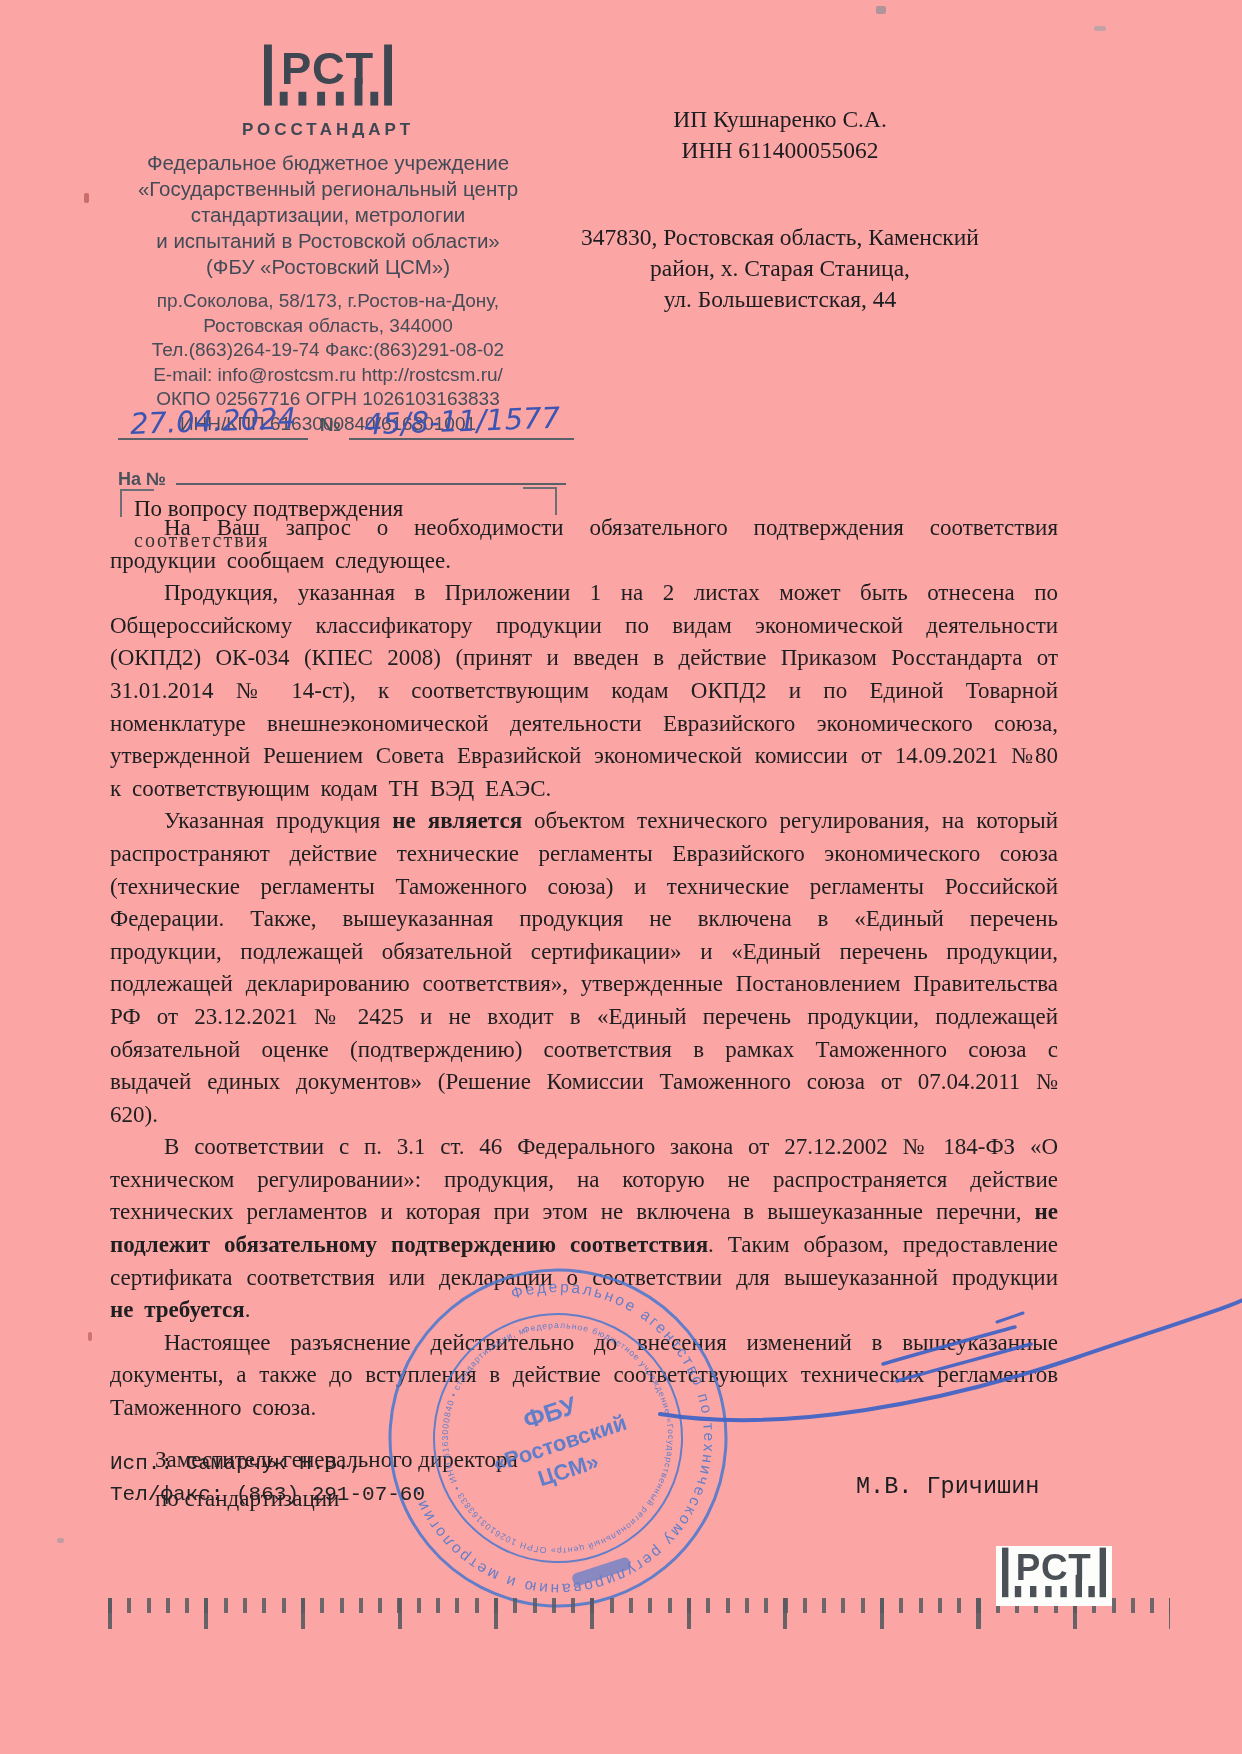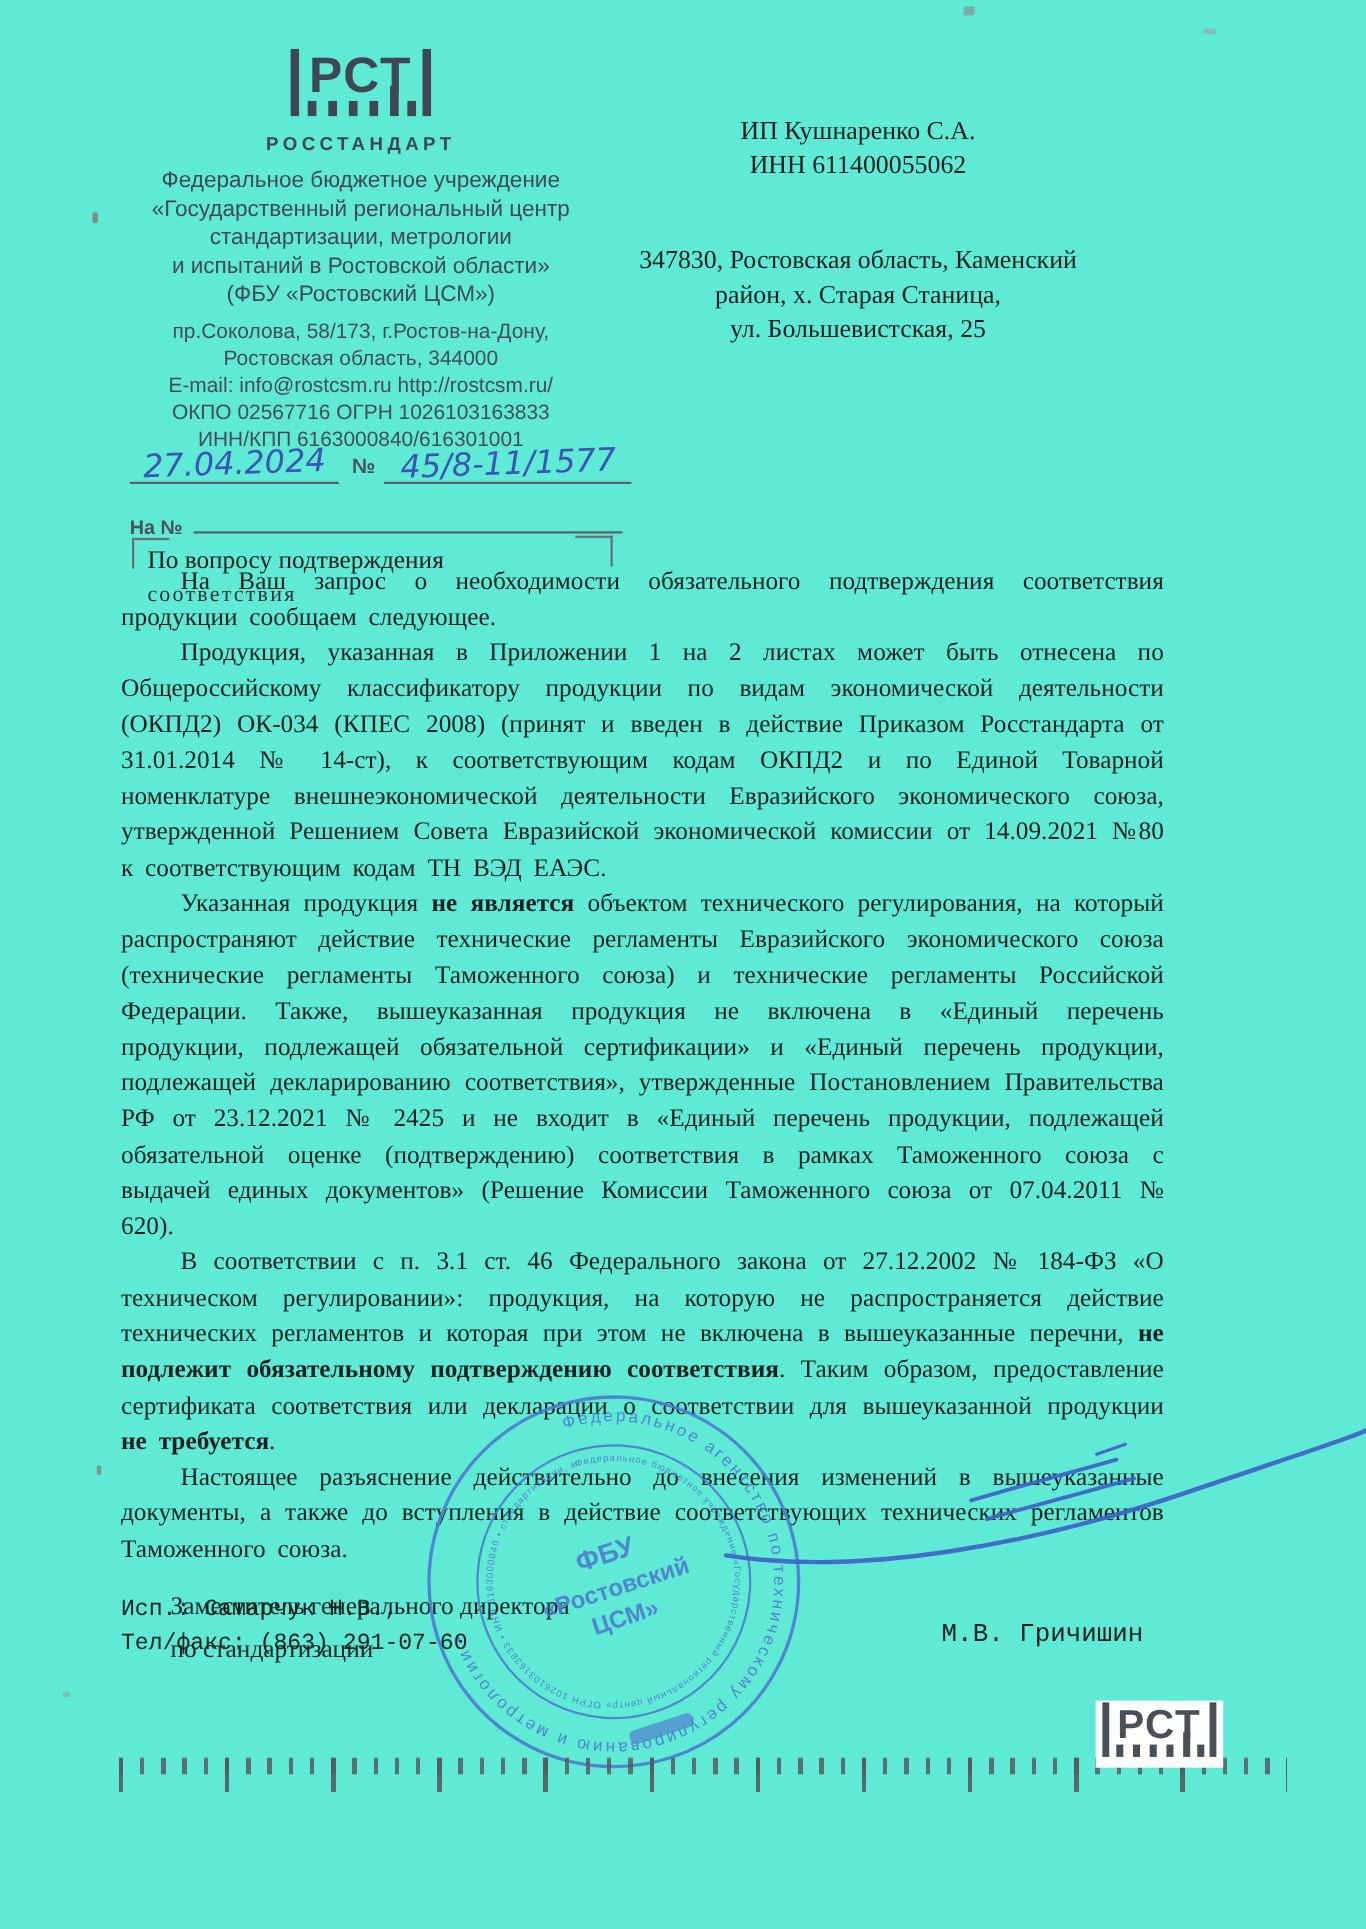--- a/index.html
+++ b/index.html
@@ -1,16 +1,16 @@
 <!DOCTYPE html>
 <html><head>
 <meta charset="utf-8">
 <style>
   html,body{margin:0;padding:0;background:#e9e9e9;}
-  .page{position:relative;width:1242px;height:1754px;margin:0 auto;background:#5eead4;
+  .page{position:relative;width:1242px;height:1754px;margin:0 auto;background:#fca5a5;
         font-family:"Liberation Sans",sans-serif;overflow:hidden;}
 
   
   .letterhead{position:absolute;left:103px;top:42px;width:450px;text-align:center;color:#454d59;}
   .logo-top svg{display:inline-block;}
   .agency{font-weight:bold;font-size:17px;letter-spacing:4px;margin-top:4px;color:#3f4752;}
   .org{margin-top:10px;font-size:20.5px;line-height:26px;color:#414b57;}
   .contact{margin-top:9px;font-size:19px;line-height:24.5px;color:#454d59;}
 
   .ref-row{position:absolute;left:118px;top:404px;width:470px;}
@@ -93,20 +93,21 @@
     <div class="org">
         <div>Федеральное бюджетное учреждение</div>
         <div>«Государственный региональный центр</div>
         <div>стандартизации, метрологии</div>
         <div>и испытаний в Ростовской области»</div>
         <div>(ФБУ «Ростовский ЦСМ»)</div>
       </div>
     <div class="contact">
         <div>пр.Соколова, 58/173, г.Ростов-на-Дону,</div>
         <div>Ростовская область, 344000</div>
+        <div>Тел.(863)264-19-74 Факс:(863)291-08-02</div>
         <div>E-mail: info@rostcsm.ru   http://rostcsm.ru/</div>
         <div>ОКПО 02567716  ОГРН 1026103163833</div>
         <div>ИНН/КПП 6163000840/616301001</div>
       </div>
   </div>
 
   <div class="ref-row">
     <span class="u-date"><span class="hand">27.04.2024</span></span><span class="num-label">№</span><span class="u-num"><span class="hand">45/8-11/1577</span></span>
   </div>
   <div class="na-row">
@@ -120,21 +121,21 @@
     <div class="s1">По вопросу подтверждения</div>
     <div class="s2">соответствия</div>
   </div>
 
   <div class="recipient">
     <div>ИП Кушнаренко С.А.</div>
     <div>ИНН 611400055062</div>
     <div class="addr">
         <div>347830, Ростовская область, Каменский</div>
         <div>район, х. Старая Станица,</div>
-        <div>ул. Большевистская, 25</div>
+        <div>ул. Большевистская, 44</div>
       </div>
   </div>
 
   <div class="letter-body">
       <p><span>На Ваш запрос о необходимости обязательного подтверждения соответствия продукции сообщаем следующее.</span></p>
       <p><span>Продукция, указанная в Приложении 1 на 2 листах может быть отнесена по Общероссийскому классификатору продукции по видам экономической деятельности (ОКПД2) ОК-034 (КПЕС 2008) (принят и введен в действие Приказом Росстандарта от 31.01.2014 № 14-ст), к соответствующим кодам ОКПД2 и по Единой Товарной номенклатуре внешнеэкономической деятельности Евразийского экономического союза, утвержденной Решением Совета Евразийской экономической комиссии от 14.09.2021 №80 к соответствующим кодам ТН ВЭД ЕАЭС.</span></p>
       <p><span>Указанная продукция </span><span class="b">не является</span><span> объектом технического регулирования, на который распространяют действие технические регламенты Евразийского экономического союза (технические регламенты Таможенного союза)  и технические регламенты Российской Федерации. Также, вышеуказанная продукция не включена в «Единый перечень продукции, подлежащей обязательной сертификации» и «Единый перечень продукции, подлежащей декларированию соответствия», утвержденные Постановлением Правительства РФ от 23.12.2021 № 2425 и не входит в «Единый перечень продукции, подлежащей обязательной оценке (подтверждению) соответствия в рамках Таможенного союза с выдачей единых документов» (Решение Комиссии Таможенного союза от 07.04.2011 № 620).</span></p>
       <p><span>В соответствии с п. 3.1 ст. 46 Федерального закона от 27.12.2002 № 184-ФЗ «О техническом регулировании»: продукция, на которую не распространяется действие технических регламентов и которая при этом не включена в вышеуказанные перечни, </span><span class="b">не подлежит обязательному подтверждению соответствия</span><span>. Таким образом, предоставление сертификата соответствия или декларации о соответствии для вышеуказанной продукции </span><span class="b">не требуется</span><span>.</span></p>
       <p><span>Настоящее разъяснение действительно до внесения изменений в вышеуказанные документы, а также до вступления в действие соответствующих технических регламентов Таможенного союза.</span></p>
     </div>

